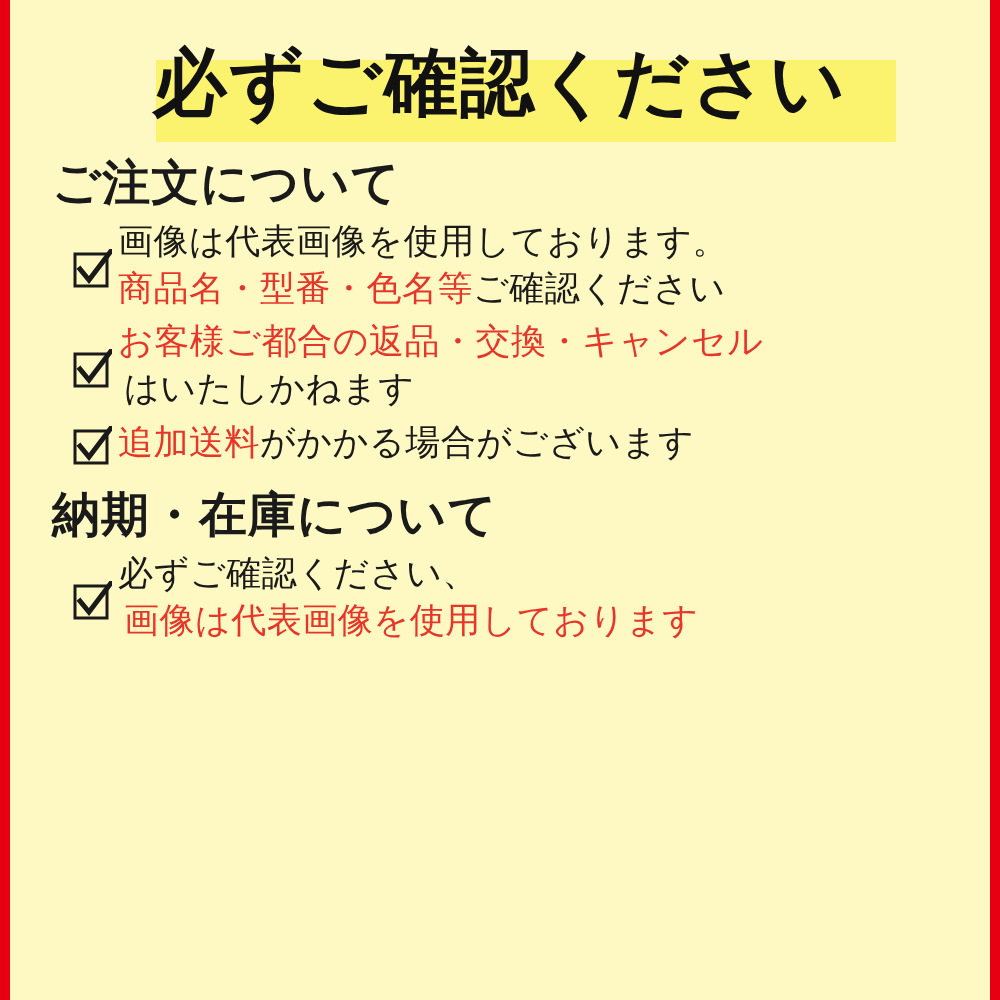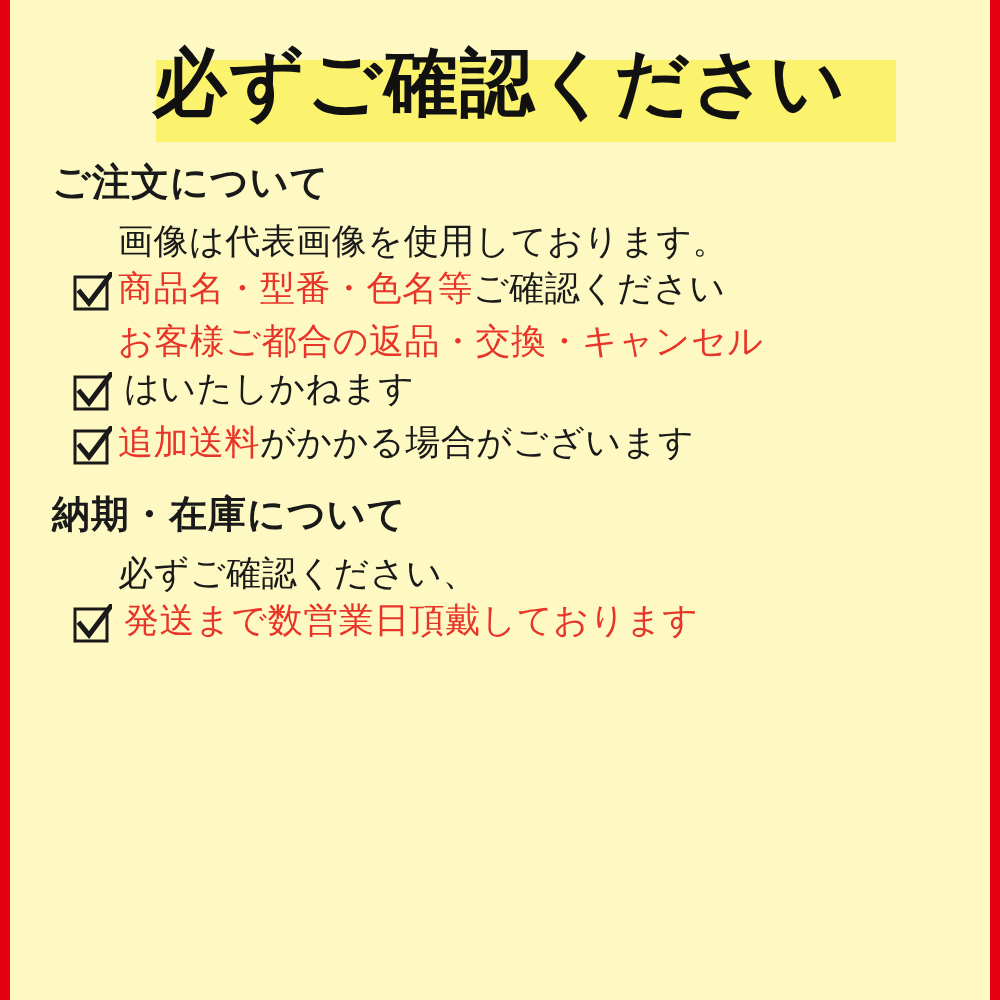--- a/index.html
+++ b/index.html
@@ -57,34 +57,34 @@
     line-height: 96px;
     letter-spacing: 2px;
     color: #111111;
     white-space: nowrap;
   }
 
   
   .section-heading {
     font-family: "DejaVu Serif", "Liberation Serif", serif;
     font-weight: bold;
-    font-size: 38px;
+    font-size: 48px;
     line-height: 60px;
     color: #1a1a1a;
     margin: 8px 0 4px 14px;
     letter-spacing: 1px;
   }
   .section-heading.second {
     margin-top: 18px;
   }
 
   
   .item {
     display: flex;
-    align-items: flex-end;
+    align-items: center;
     margin: 6px 0 6px 34px;
   }
   .check-icon {
     flex: 0 0 auto;
     width: 40px;
     height: 40px;
     margin-top: 8px;
     margin-right: 6px;
   }
   .item-body {
@@ -154,19 +154,19 @@
 
     <div class="section-heading second">納期・在庫について</div>
 
     <div class="item">
       <svg class="check-icon" viewBox="0 0 40 40">
         <rect x="3" y="5" width="32" height="32" fill="none" stroke="#1a1a1a" stroke-width="3"></rect>
         <path d="M8 20 L17 31 L39 2" fill="none" stroke="#1a1a1a" stroke-width="5" stroke-linecap="square"></path>
       </svg>
       <div class="item-body">
         <div class="line"><span class="blk">必ずご確認ください、</span></div>
-        <div class="line indent"><span class="red">発送まで数営業日頂戴しております</span></div>
+        <div class="line indent"><span class="red">画像は代表画像を使用しております</span></div>
       </div>
     </div>
 
 
   </div>
 </div>
 
 </body></html>

